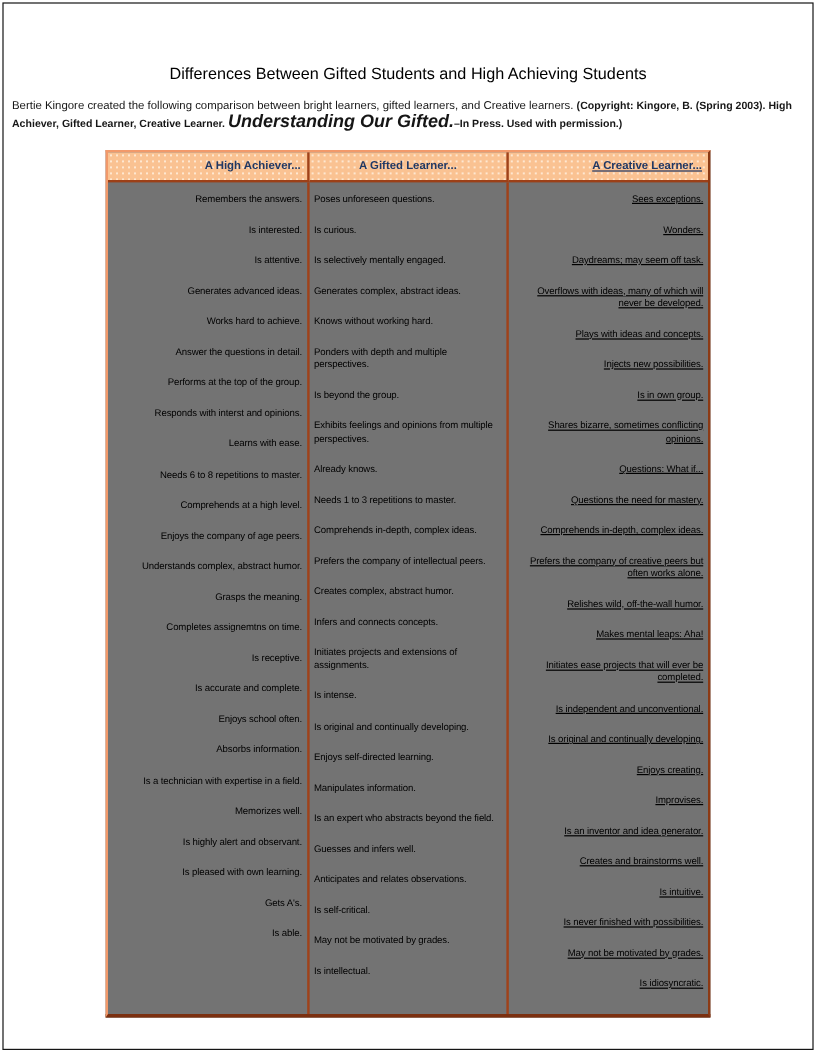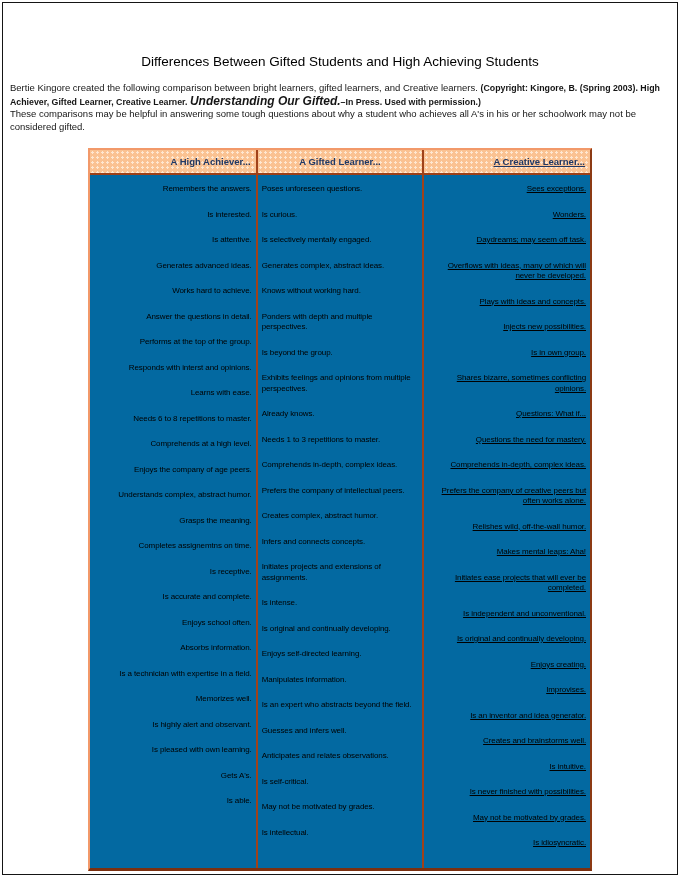--- a/index.html
+++ b/index.html
@@ -25,30 +25,30 @@
     color:#000;
   }
   .intro {
     margin:13px 10px 0;
     font-size:9.5px;
     line-height:12.5px;
     color:#161616;
   }
   .intro p { margin:0; }
   .b  { font-weight:bold; font-size:8.8px; }
-  .bi { font-weight:bold; font-style:italic; font-size:12px; }
+  .bi { font-weight:bold; font-style:italic; font-size:15px; }
 
   .table-wrap {
     margin:15px 0 0 88px;
     width:500px;
     border-top:2px solid #F2996A;
     border-left:2px solid #F2996A;
     border-right:2px solid #8C3A14;
     border-bottom:3px solid #7B3010;
-    background:#0369a1;
+    background:#737373;
   }
   table.comparison {
     width:100%;
     border-collapse:collapse;
     table-layout:fixed;
   }
   th {
     height:19px;
     background-color:#FAC292;
     background-image:radial-gradient(circle, rgba(255,244,230,0.75) 1px, rgba(0,0,0,0) 1.3px);
@@ -79,21 +79,20 @@
 </head>
 <body>
 
 <div class="page">
   <div class="page-frame"></div>
 
   <h1 class="doc-title">Differences Between Gifted Students and High Achieving Students</h1>
 
   <div class="intro">
     <p><span>Bertie Kingore created the following comparison between bright learners, gifted learners, and Creative learners. </span><span class="b">(Copyright: Kingore, B. (Spring 2003). High Achiever, Gifted Learner, Creative Learner. </span><span class="bi">Understanding Our Gifted.</span><span class="b">–In Press. Used with permission.)</span></p>
-    <p>These comparisons may be helpful in answering some tough questions about why a student who achieves all A's in his or her schoolwork may not be considered gifted.</p>
   </div>
 
   <div class="table-wrap">
     <table class="comparison">
       <thead>
         <tr>
           <th class="col-high">A High Achiever...</th>
           <th class="col-gifted">A Gifted Learner...</th>
           <th class="col-creative">A Creative Learner...</th>
         </tr>

